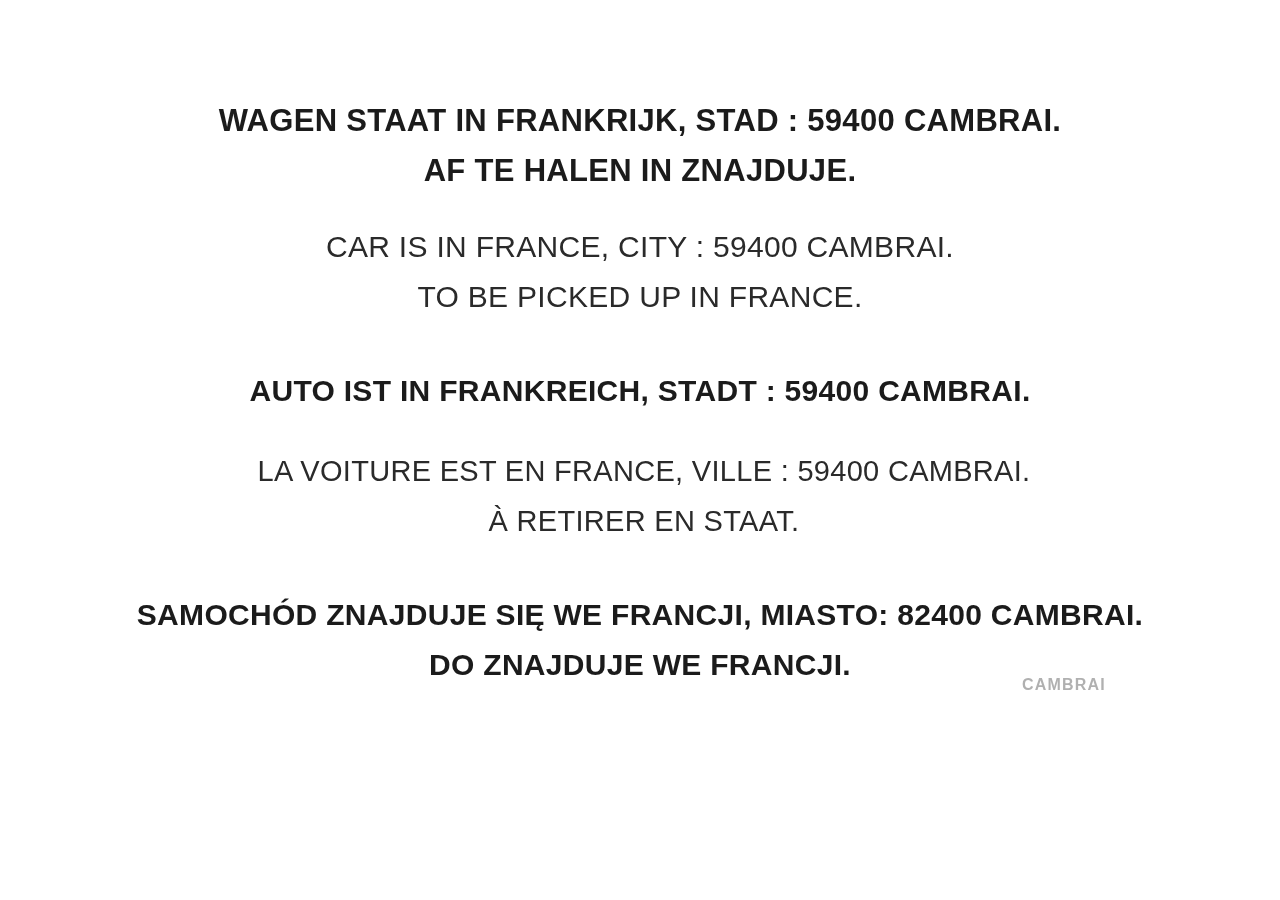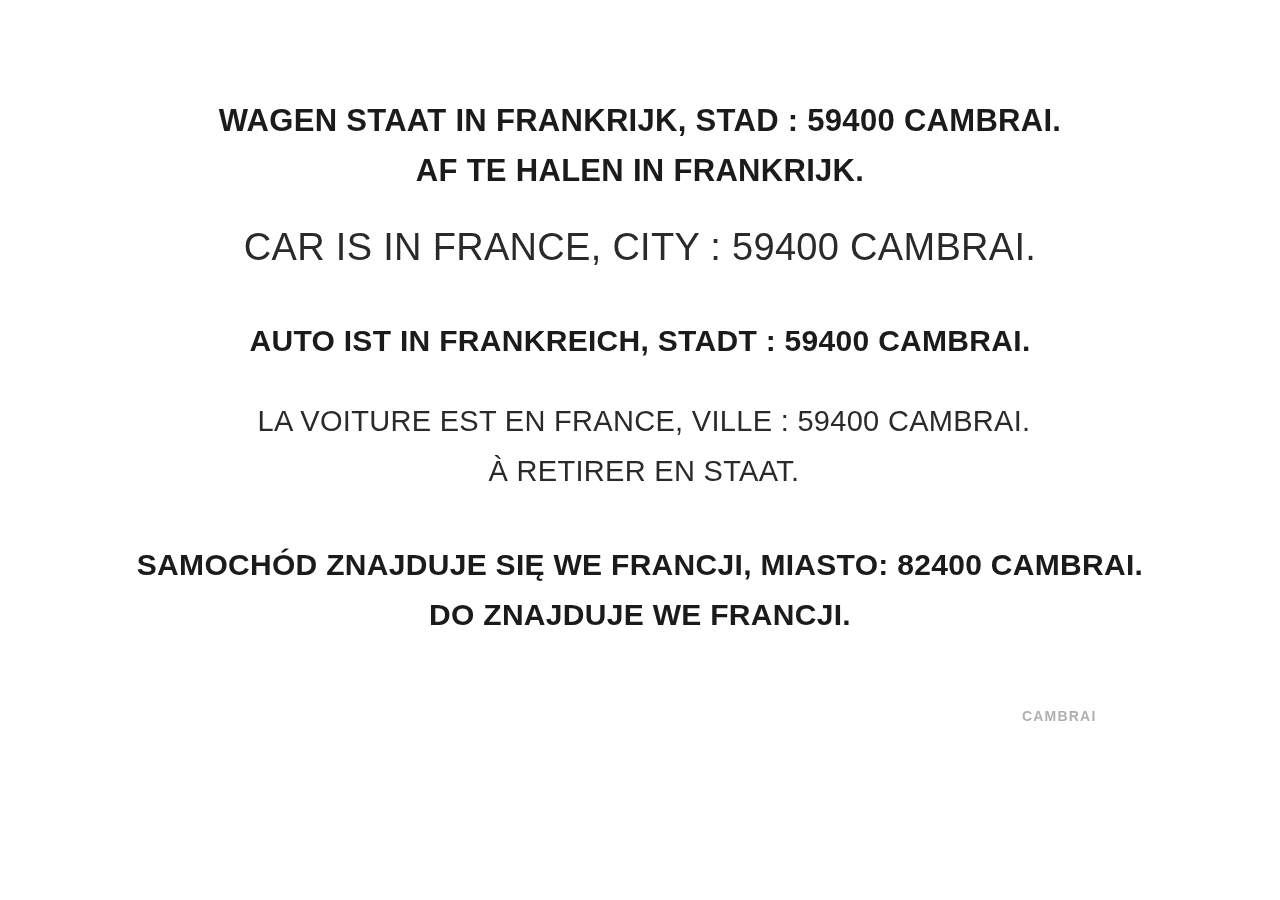--- a/index.html
+++ b/index.html
@@ -39,55 +39,56 @@
     font-weight: 700;
   }
   .normal .line {
     font-weight: 400;
     color: #2a2a2a;
   }
   
   .b1 .line { font-size: 31px; line-height: 50px; }
   .b1 { margin-bottom: 26px; }
 
-  .b2 .line { font-size: 38px; line-height: 50px; }
+  .b2 .line { font-size: 30px; line-height: 50px; }
   .b2 { margin-bottom: 44px; }
 
   .b3 .line { font-size: 30px; line-height: 50px; }
   .b3 { margin-bottom: 30px; }
 
   .b4 .line { font-size: 29px; line-height: 50px; padding-left: 8px; }
   .b4 { margin-bottom: 44px; }
 
   .b5 .line { font-size: 30px; line-height: 50px; }
 
   .watermark {
     position: absolute;
     left: 1022px;
-    top: 708px;
-    font-size: 14px;
+    top: 676px;
+    font-size: 16px;
     font-weight: 700;
     letter-spacing: 1.2px;
     color: rgba(150, 150, 150, 0.75);
     pointer-events: none;
     white-space: nowrap;
   }
 </style>
 </head>
 <body>
 
 <div class="page">
 
   <div class="block bold b1">
     <span class="line">WAGEN STAAT IN FRANKRIJK, STAD : 59400 CAMBRAI.</span>
-    <span class="line">AF TE HALEN IN FRANKRIJK.</span>
+    <span class="line">AF TE HALEN IN ZNAJDUJE.</span>
   </div>
 
   <div class="block normal b2">
     <span class="line">CAR IS IN FRANCE, CITY : 59400 CAMBRAI.</span>
+    <span class="line">TO BE PICKED UP IN FRANCE.</span>
   </div>
 
   <div class="block bold b3">
     <span class="line">AUTO IST IN FRANKREICH, STADT : 59400 CAMBRAI.</span>
   </div>
 
   <div class="block normal b4">
     <span class="line">LA VOITURE EST EN FRANCE, VILLE : 59400 CAMBRAI.</span>
     <span class="line">À RETIRER EN STAAT.</span>
   </div>

